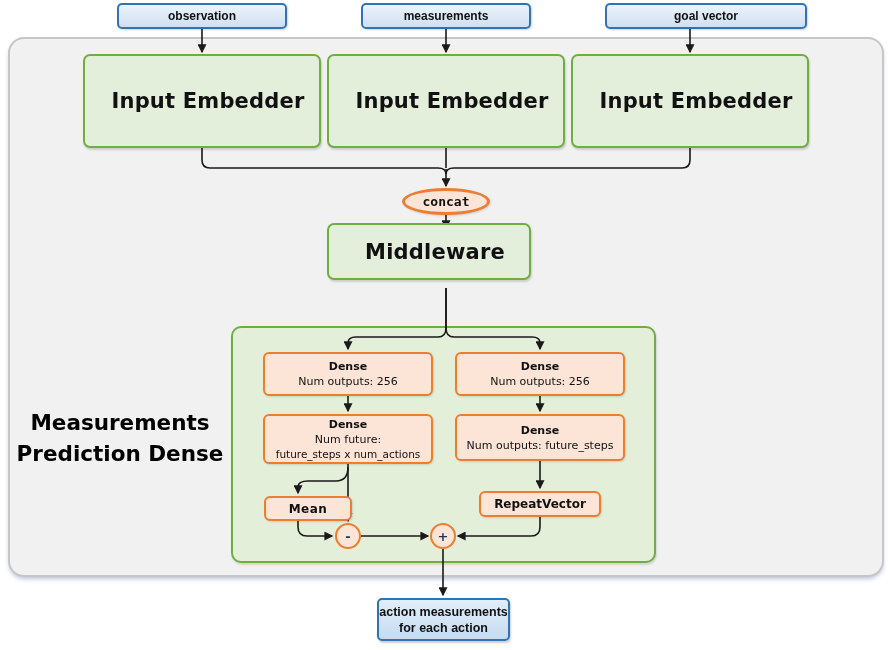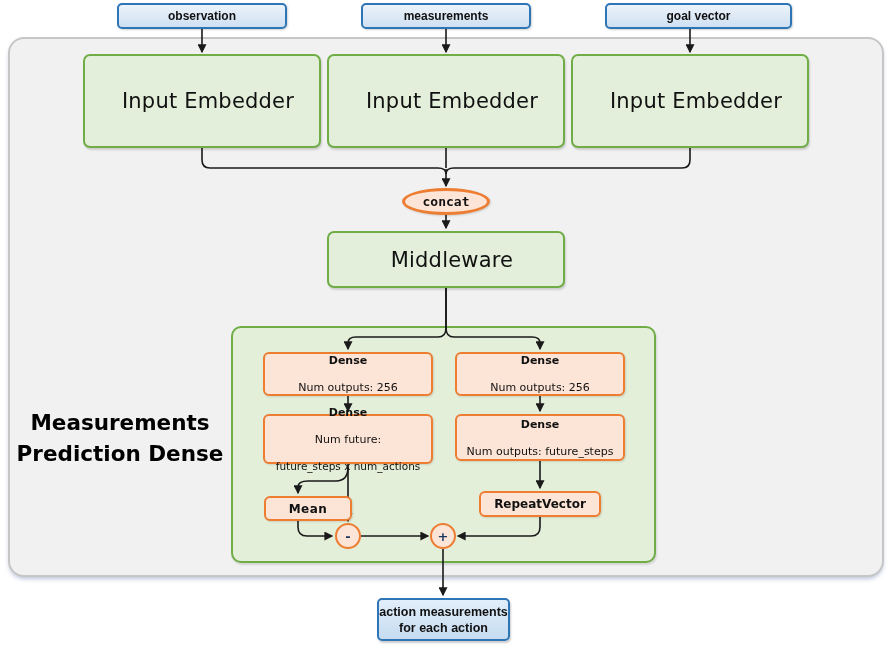--- a/index.html
+++ b/index.html
@@ -25,28 +25,27 @@
   .node{display:flex;align-items:center;justify-content:center;text-align:center;}
   .blue-box{
     background:linear-gradient(180deg,#ecf3fb 0%,#cfe0f2 100%);
     border:2.5px solid #2e75b6;border-radius:5px;
     font-family:"Liberation Sans",sans-serif;font-weight:bold;font-size:12px;
     box-shadow:1px 1px 2px rgba(0,0,0,.18);
     justify-content:center;
   }
   .green-box{
     background:#e3efda;border:2.5px solid #70ad47;border-radius:7px;
-    font-weight:normal;font-size:21px;letter-spacing:.2px;
+    font-weight:bold;font-size:21px;letter-spacing:.2px;
     box-shadow:1px 2px 2px rgba(0,0,0,.15);
     padding-left:12px;
   }
   .orange-box{
     background:#fce4d6;border:2.5px solid #ed7d31;border-radius:6px;
     box-shadow:1px 1px 2px rgba(0,0,0,.12);
-    gap:12px;
   }
   .dense{flex-direction:column;line-height:15px;font-size:11px;}
   .dense .t{font-weight:bold;}
   .dense .s2{font-size:10.5px;}
   .concat-ellipse{
     left:402px;top:188px;width:88px;height:27px;border-radius:50%;
     background:#fce4d6;border:3px solid #ed7d31;
     font-family:"DejaVu Sans Mono",monospace;font-weight:bold;font-size:13px;
     box-shadow:1px 1px 2px rgba(0,0,0,.15);
   }
@@ -63,25 +62,25 @@
     left:377px;top:598px;width:133px;height:43px;
     background:linear-gradient(180deg,#e2eefa 0%,#c6dcf1 100%);
     border:2.5px solid #2e75b6;border-radius:5px;
     font-family:"Liberation Sans",sans-serif;font-weight:bold;font-size:12.5px;line-height:16px;
     box-shadow:1px 2px 2px rgba(0,0,0,.2);
   }
 
   
   .box-obs {left:117px;top:3px;width:170px;height:26px;}
   .box-meas{left:361px;top:3px;width:170px;height:26px;}
-  .box-goal{left:605px;top:3px;width:187px;height:26px;}
+  .box-goal{left:605px;top:3px;width:202px;height:26px;}
   .ie1{left:83px; top:54px;width:238px;height:94px;}
   .ie2{left:327px;top:54px;width:238px;height:94px;}
   .ie3{left:571px;top:54px;width:238px;height:94px;}
-  .middleware{left:327px;top:231px;width:238px;height:57px;}
+  .middleware{left:327px;top:223px;width:204px;height:57px;}
   .dl1{left:263px;top:352px;width:170px;height:44px;}
   .dr1{left:455px;top:352px;width:170px;height:44px;}
   .dl2{left:263px;top:414px;width:170px;height:50px;}
   .dr2{left:455px;top:414px;width:170px;height:47px;}
   .mean{left:264px;top:496px;width:88px;height:25px;font-size:12px;font-weight:bold;letter-spacing:.5px;}
   .repeat{left:479px;top:491px;width:122px;height:26px;font-size:12px;font-weight:bold;}
   .minus{left:335px;top:523px;}
   .plus {left:430px;top:523px;}
 
   svg.wires{position:absolute;left:0;top:0;pointer-events:none;}

